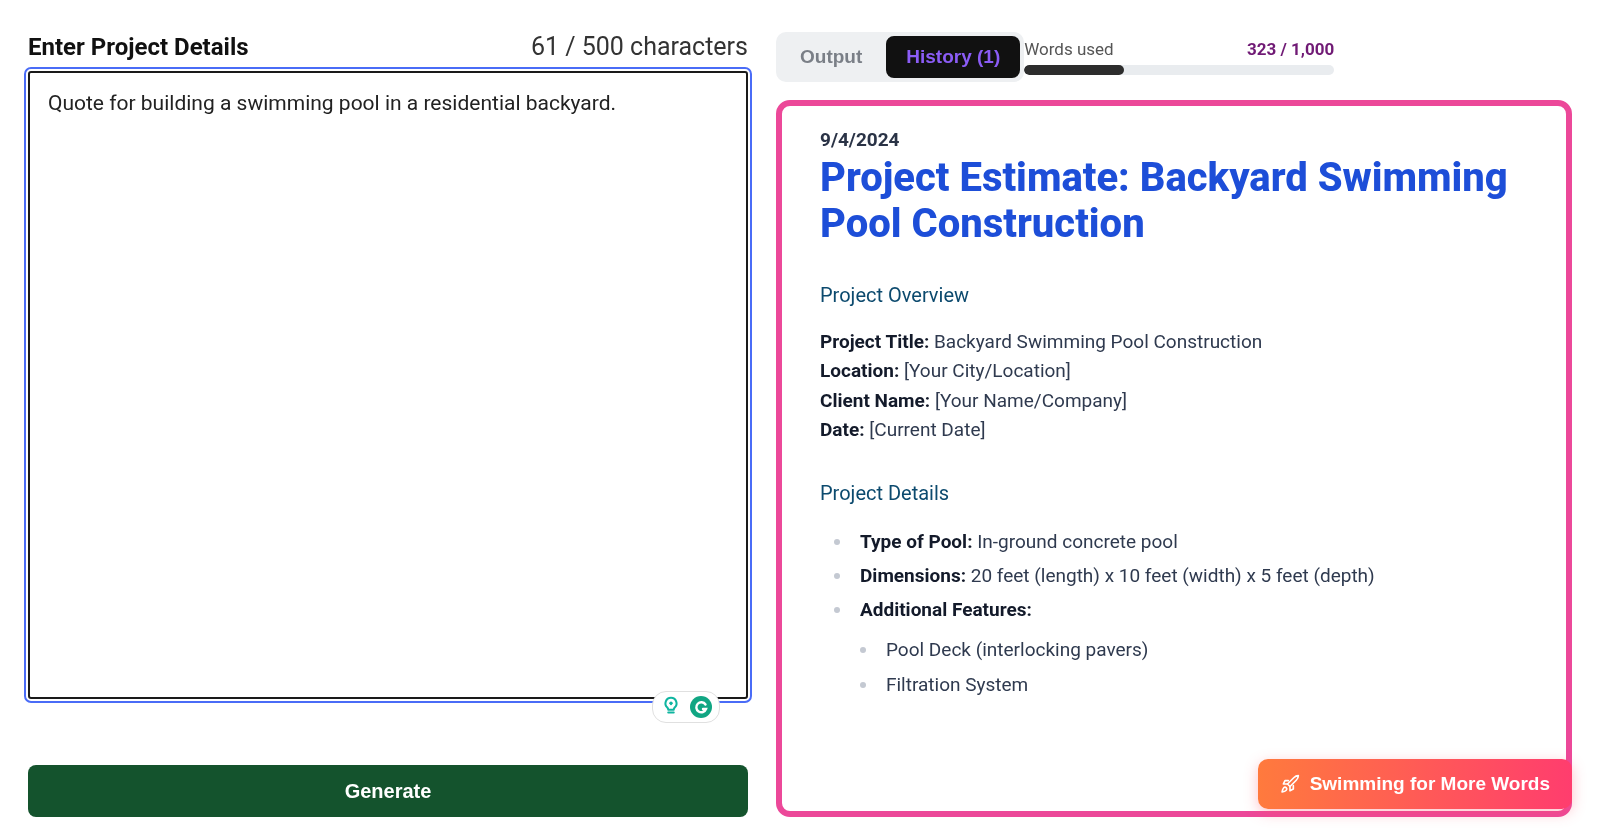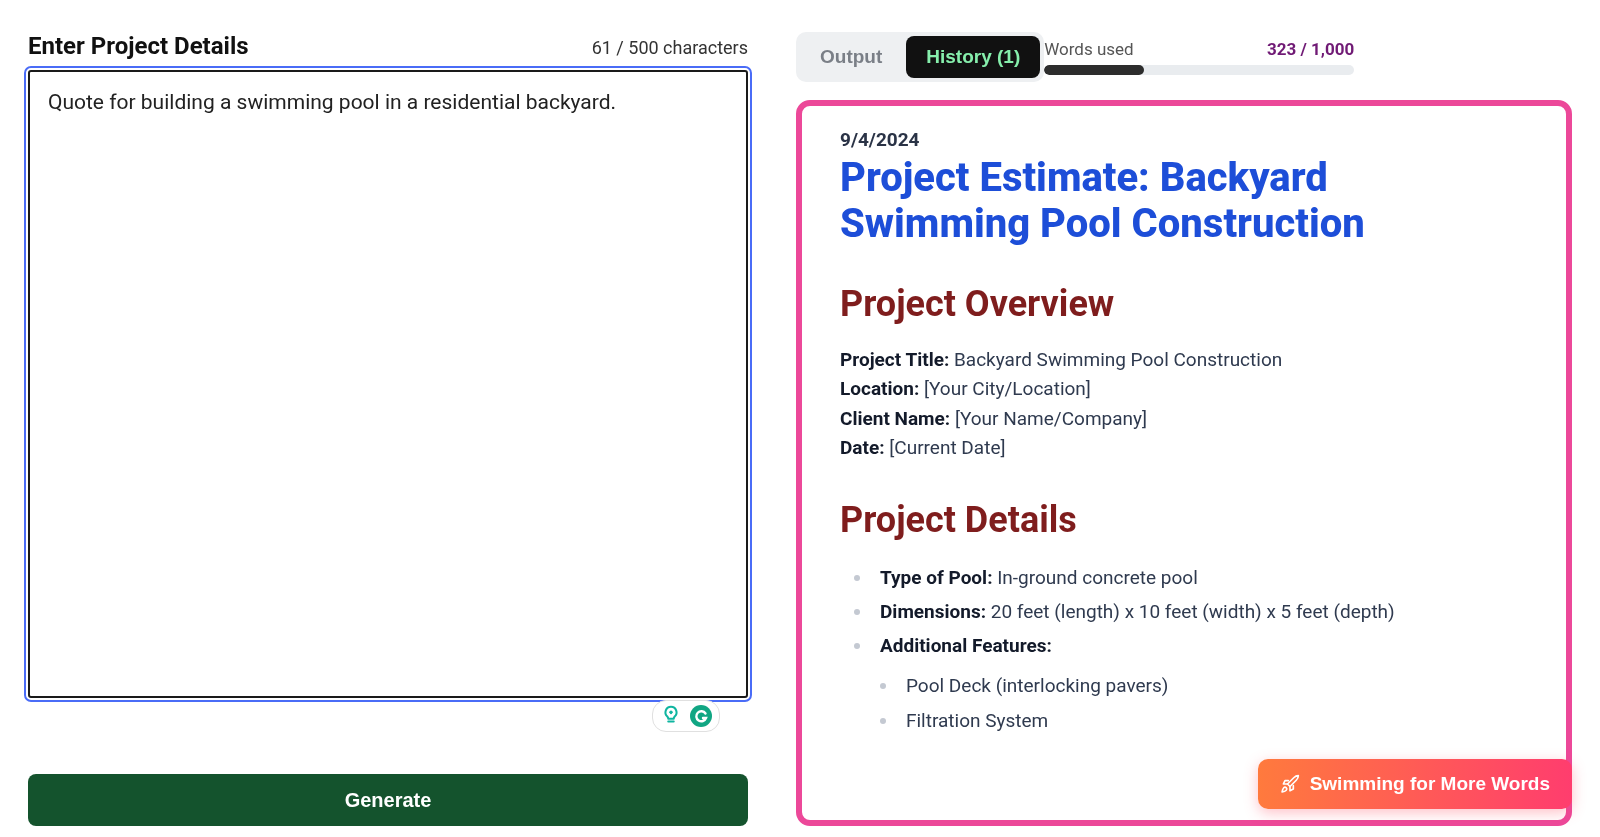--- a/index.html
+++ b/index.html
@@ -8,41 +8,41 @@
     background: #fff;
     width: 1600px;
     height: 837px;
     overflow: hidden;
     position: relative;
   }
   .container {
     display: flex;
     width: 100%;
     height: 100%;
-    padding: 32px 28px 11px 28px;
-    gap: 48px;
+    padding: 32px 28px 20px 28px;
+    gap: 28px;
   }
   .left-panel {
     flex: 0 0 720px;
     display: flex;
     flex-direction: column;
   }
   .left-header {
     display: flex;
     justify-content: space-between;
     align-items: baseline;
     margin-bottom: 10px;
   }
   .left-title {
     font-size: 24px;
     font-weight: 700;
     color: #111;
   }
   .char-count {
-    font-size: 18px;
+    font-size: 25px;
     color: #333;
   }
   .textarea-wrap {
     position: relative;
     flex: 1;
     min-height: 0;
   }
   textarea.project-input {
     width: 100%;
     height: 628px;
@@ -112,21 +112,21 @@
     border-radius: 8px;
     font-size: 19px;
     font-weight: 600;
     color: #7a7f87;
     cursor: pointer;
     border: none;
     background: transparent;
   }
   .tab.active {
     background: #111;
-    color: #86efac;
+    color: #8b5cf6;
   }
   .words-used {
     display: flex;
     flex-direction: column;
     align-items: stretch;
     gap: 6px;
     min-width: 310px;
   }
   .words-used-row {
     display: flex;
@@ -173,23 +173,23 @@
     margin-bottom: 4px;
   }
   .estimate-title {
     font-size: 40px;
     font-weight: 800;
     color: #1d4ed8;
     line-height: 1.15;
     margin-bottom: 36px;
   }
   .section-h {
-    font-size: 36px;
-    font-weight: 700;
-    color: #7f1d1d;
+    font-size: 20px;
+    font-weight: 400;
+    color: #0c4a6e;
     margin-bottom: 20px;
     margin-top: 36px;
   }
   .section-h:first-of-type { margin-top: 0; }
   .field-line {
     font-size: 19px;
     color: #2f3a4f;
     line-height: 1.55;
   }
   .field-line .k { font-weight: 700; color: #131a2a; }

